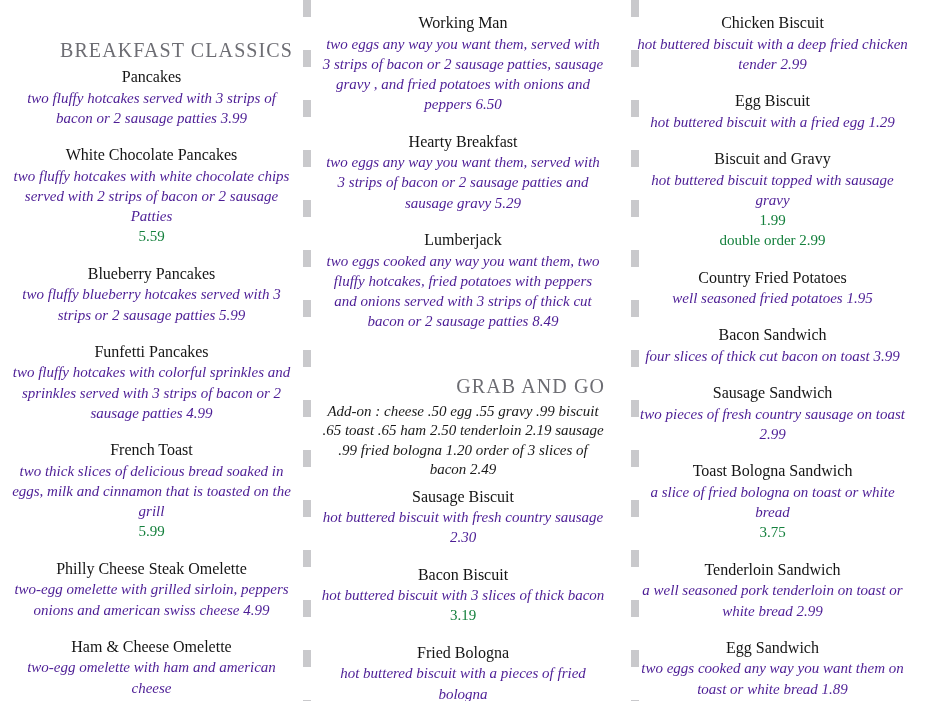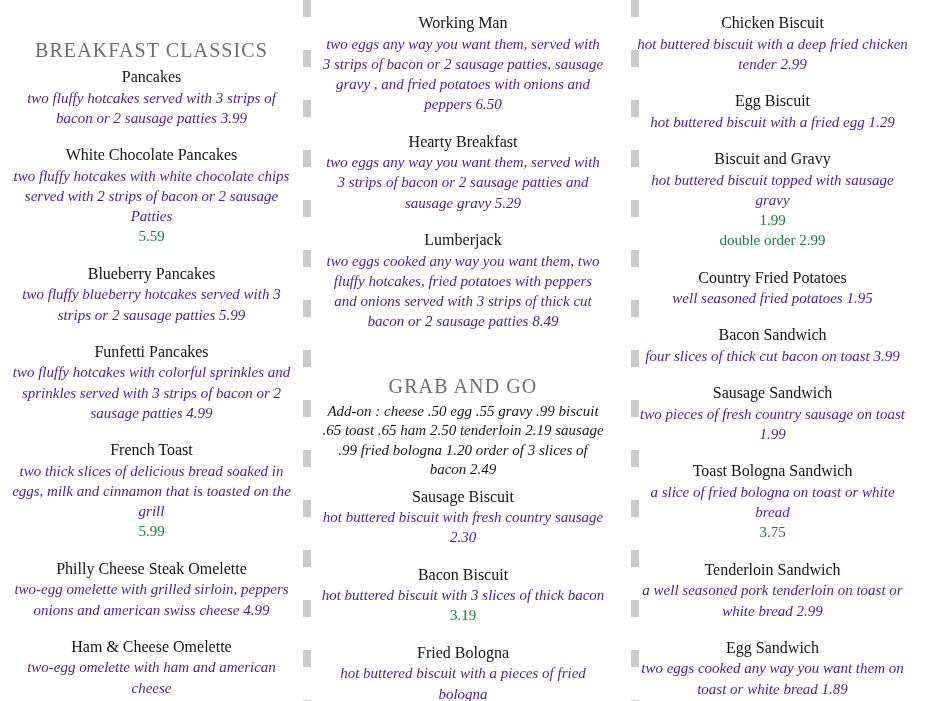--- a/index.html
+++ b/index.html
@@ -46,21 +46,21 @@
       #c9c9cc 17px,
       rgba(255,255,255,0) 17px,
       rgba(255,255,255,0) 50px
     );
   }
   .divider-one { left: 303px; }
   .divider-two { left: 631px; }
 
   
   .section-heading {
-    text-align: center;
+    text-align: right;
     font-size: 20px;
     color: #6d6d73;
     letter-spacing: 1.1px;
     font-weight: normal;
     margin: 0 0 4px 0;
     line-height: 1.2;
   }
   .section-subtitle {
     text-align: center;
     font-style: italic;
@@ -198,21 +198,21 @@
         <div class="menu-item">
           <div class="item-name">Country Fried Potatoes</div>
           <div class="item-desc">well seasoned fried potatoes  1.95</div>
         </div>
         <div class="menu-item">
           <div class="item-name">Bacon Sandwich</div>
           <div class="item-desc">four slices of thick cut bacon on toast  3.99</div>
         </div>
         <div class="menu-item">
           <div class="item-name">Sausage Sandwich</div>
-          <div class="item-desc">two pieces of fresh country sausage on toast  1.99</div>
+          <div class="item-desc">two pieces of fresh country sausage on toast  2.99</div>
         </div>
         <div class="menu-item">
           <div class="item-name">Toast Bologna Sandwich</div>
           <div class="item-desc">a slice of fried bologna on toast or white bread</div>
           <div class="item-extra">3.75</div>
         </div>
         <div class="menu-item">
           <div class="item-name">Tenderloin Sandwich</div>
           <div class="item-desc">a well seasoned pork tenderloin on toast or white bread  2.99</div>
         </div>

